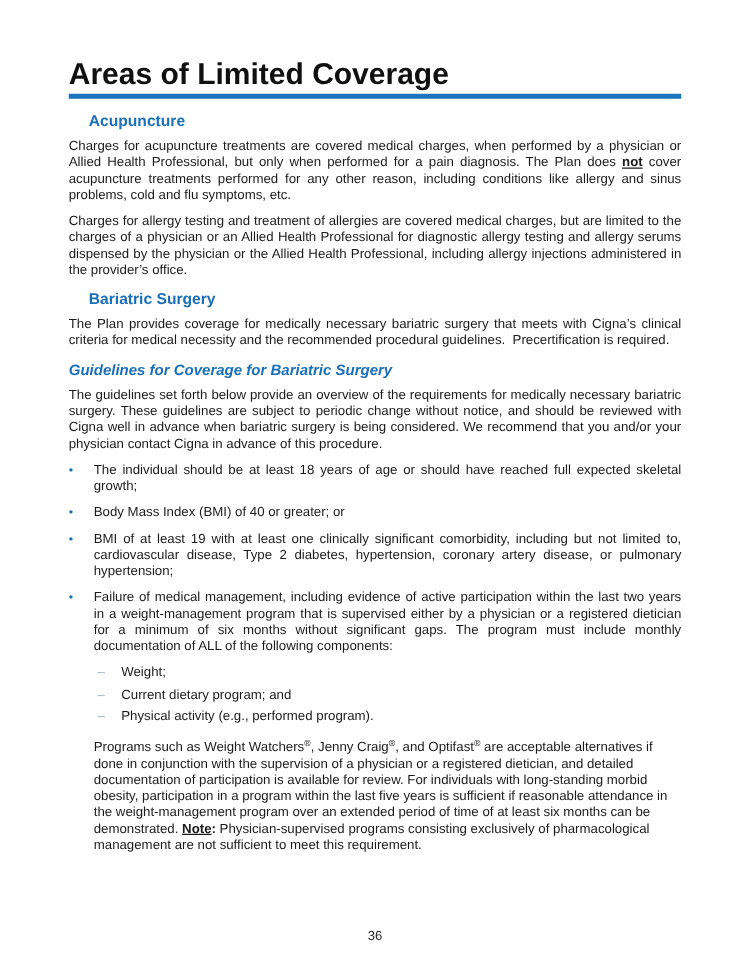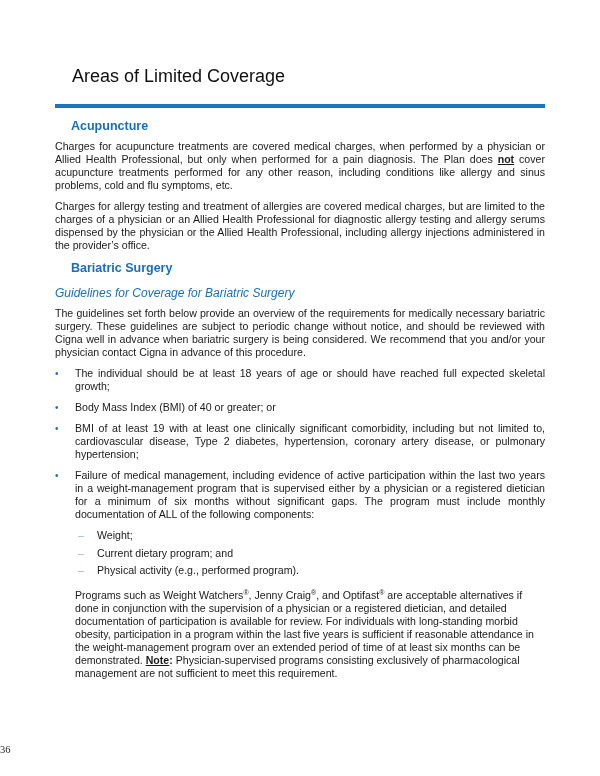--- a/index.html
+++ b/index.html
@@ -19,42 +19,42 @@
   .page {
     position: relative;
     width: 600px; height: 776px;
     background: #ffffff;
     overflow: hidden;
   }
   .content {
     padding: 49px 55px 0 55px;
   }
   .doc-title {
-    font-size: 18px;
+    font-size: 24px;
     line-height: 21px;
-    font-weight: normal;
+    font-weight: bold;
     color: #101010;
-    margin: 17px;
+    margin: 0;
   }
   .title-rule {
     height: 4px;
     background: var(--rule-blue);
     margin: 5px 0 11px 0;
   }
   .sec-heading {
     font-size: 12.5px;
     line-height: 15px;
     font-weight: bold;
     color: var(--heading-blue);
     margin: 9px 0 6px 16px;
   }
   .sub-heading {
     font-size: 12px;
     line-height: 15px;
-    font-weight: normal;
+    font-weight: bold;
     font-style: italic;
     color: var(--heading-blue);
     margin: 10px 0 6px 0;
   }
   .para {
     font-size: 10.6px;
     line-height: 13px;
     margin: 0 0 8px 0;
   }
   .justify { text-align: justify; }
@@ -80,38 +80,38 @@
     max-width: 468px;
     text-align: left;
   }
   .run-b { font-weight: bold; }
   .run-u { text-decoration: underline; }
   sup.run-sup { font-size: 7px; line-height: 0; vertical-align: 4px; }
   .footer {
     position: absolute;
     left: 0; right: 0;
     bottom: 21px;
-    text-align: left;
+    text-align: center;
     font-size: 10.5px;
     color: #2b2b2b;
-    font-family: Liberation Serif, serif;
   }
 </style>
 </head>
 <body>
 
 <div class="page">
   <div class="content">
     <h1 class="doc-title">Areas of Limited Coverage</h1>
     <div class="title-rule"></div>
     <div>
         <h2 class="sec-heading">Acupuncture</h2>
         <p class="para justify"><span class="">Charges for acupuncture treatments are covered medical charges, when performed by a physician or Allied Health Professional, but only when performed for a pain diagnosis. The Plan does </span><span class="run-b run-u">not</span><span class=""> cover acupuncture treatments performed for any other reason, including conditions like allergy and sinus problems, cold and flu symptoms, etc.</span></p>
         <p class="para justify"><span class="">Charges for allergy testing and treatment of allergies are covered medical charges, but are limited to the charges of a physician or an Allied Health Professional for diagnostic allergy testing and allergy serums dispensed by the physician or the Allied Health Professional, including allergy injections administered in the provider’s office.</span></p>
         <h2 class="sec-heading">Bariatric Surgery</h2>
+        <p class="para justify"><span class="">The Plan provides coverage for medically necessary bariatric surgery that meets with Cigna’s clinical criteria for medical necessity and the recommended procedural guidelines.&nbsp; Precertification is required.</span></p>
         <h3 class="sub-heading">Guidelines for Coverage for Bariatric Surgery</h3>
         <p class="para justify"><span class="">The guidelines set forth below provide an overview of the requirements for medically necessary bariatric surgery. These guidelines are subject to periodic change without notice, and should be reviewed with Cigna well in advance when bariatric surgery is being considered. We recommend that you and/or your physician contact Cigna in advance of this procedure.</span></p>
         <div class="bullet">
           <span class="marker">•</span>
           <span class="marker-text justify"><span class="">The individual should be at least 18 years of age or should have reached full expected skeletal growth;</span></span>
         </div>
         <div class="bullet">
           <span class="marker">•</span>
           <span class="marker-text justify"><span class="">Body Mass Index (BMI) of 40 or greater; or</span></span>
         </div>

